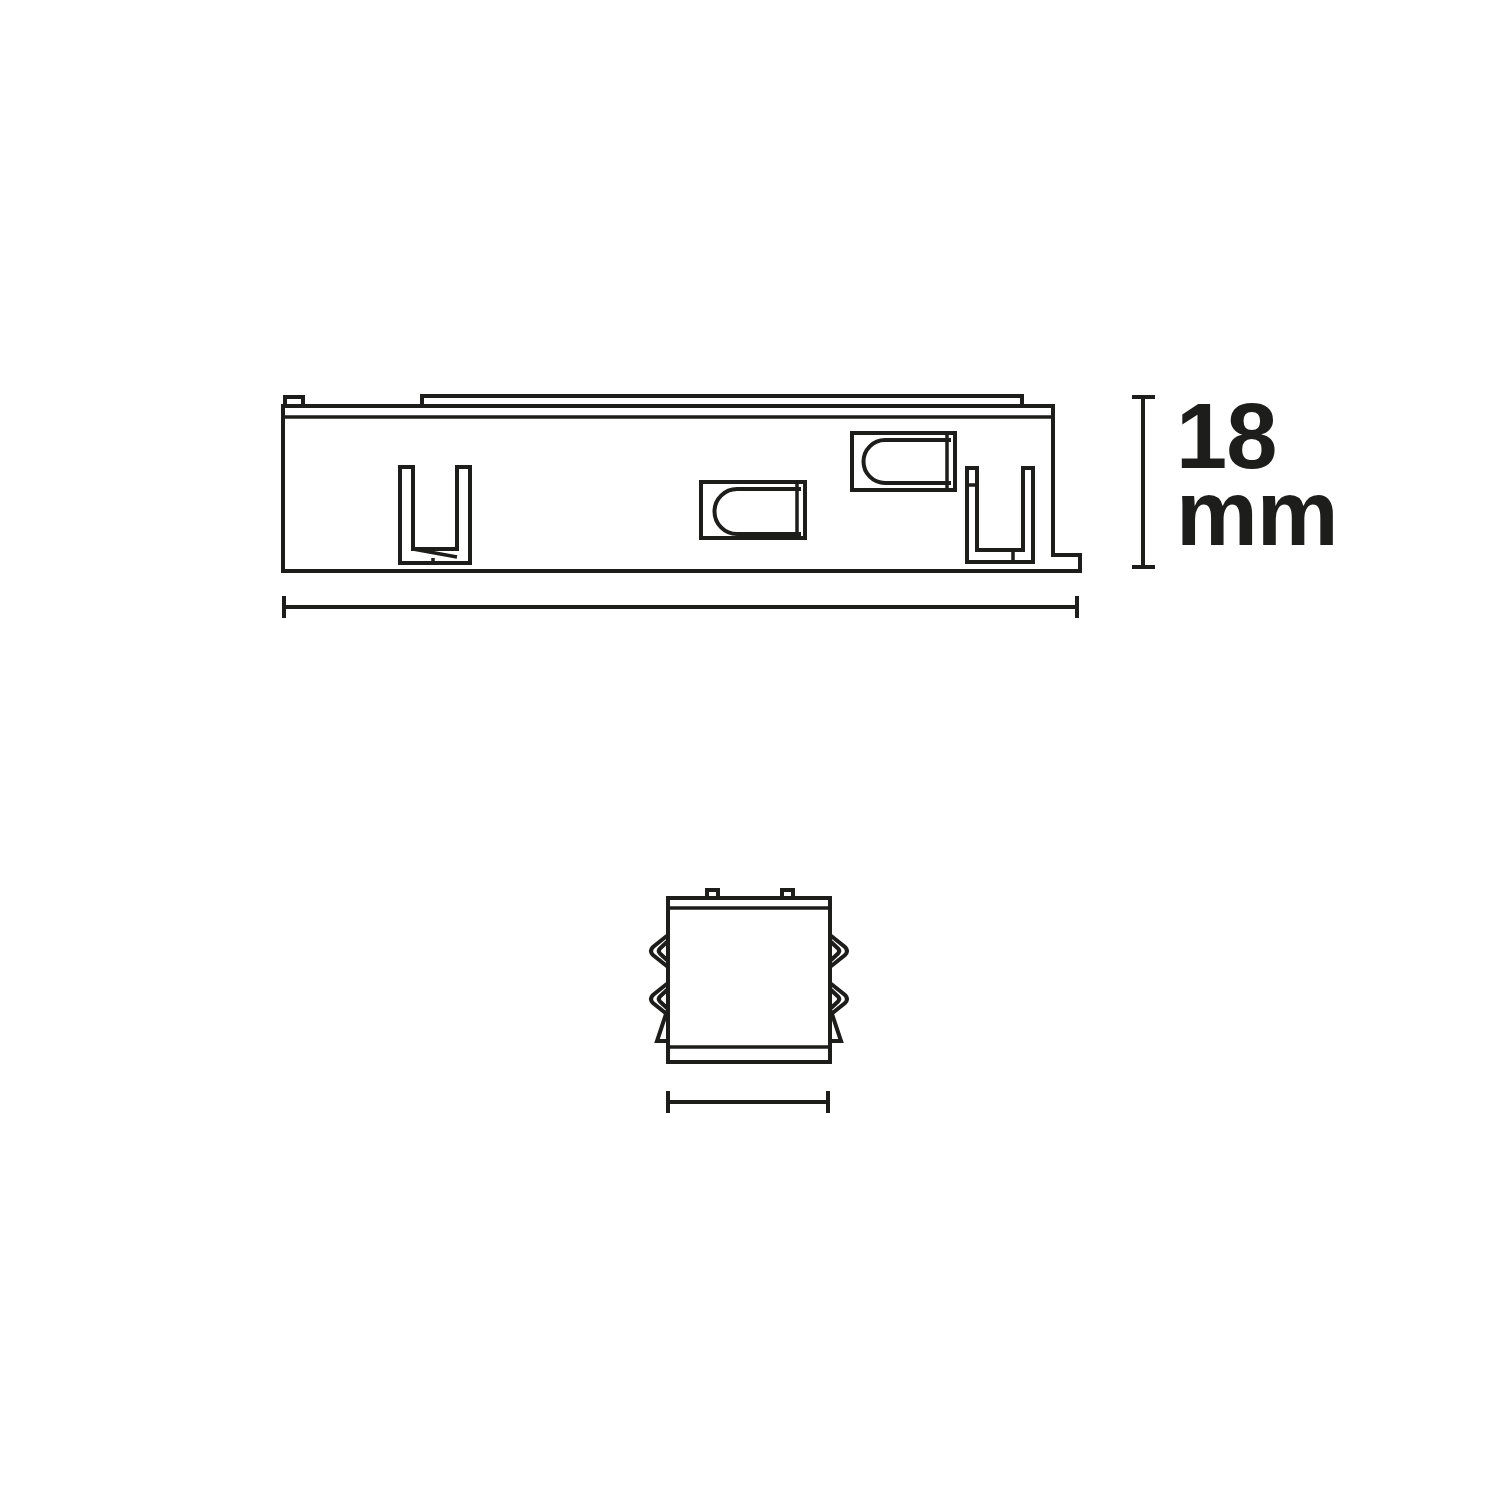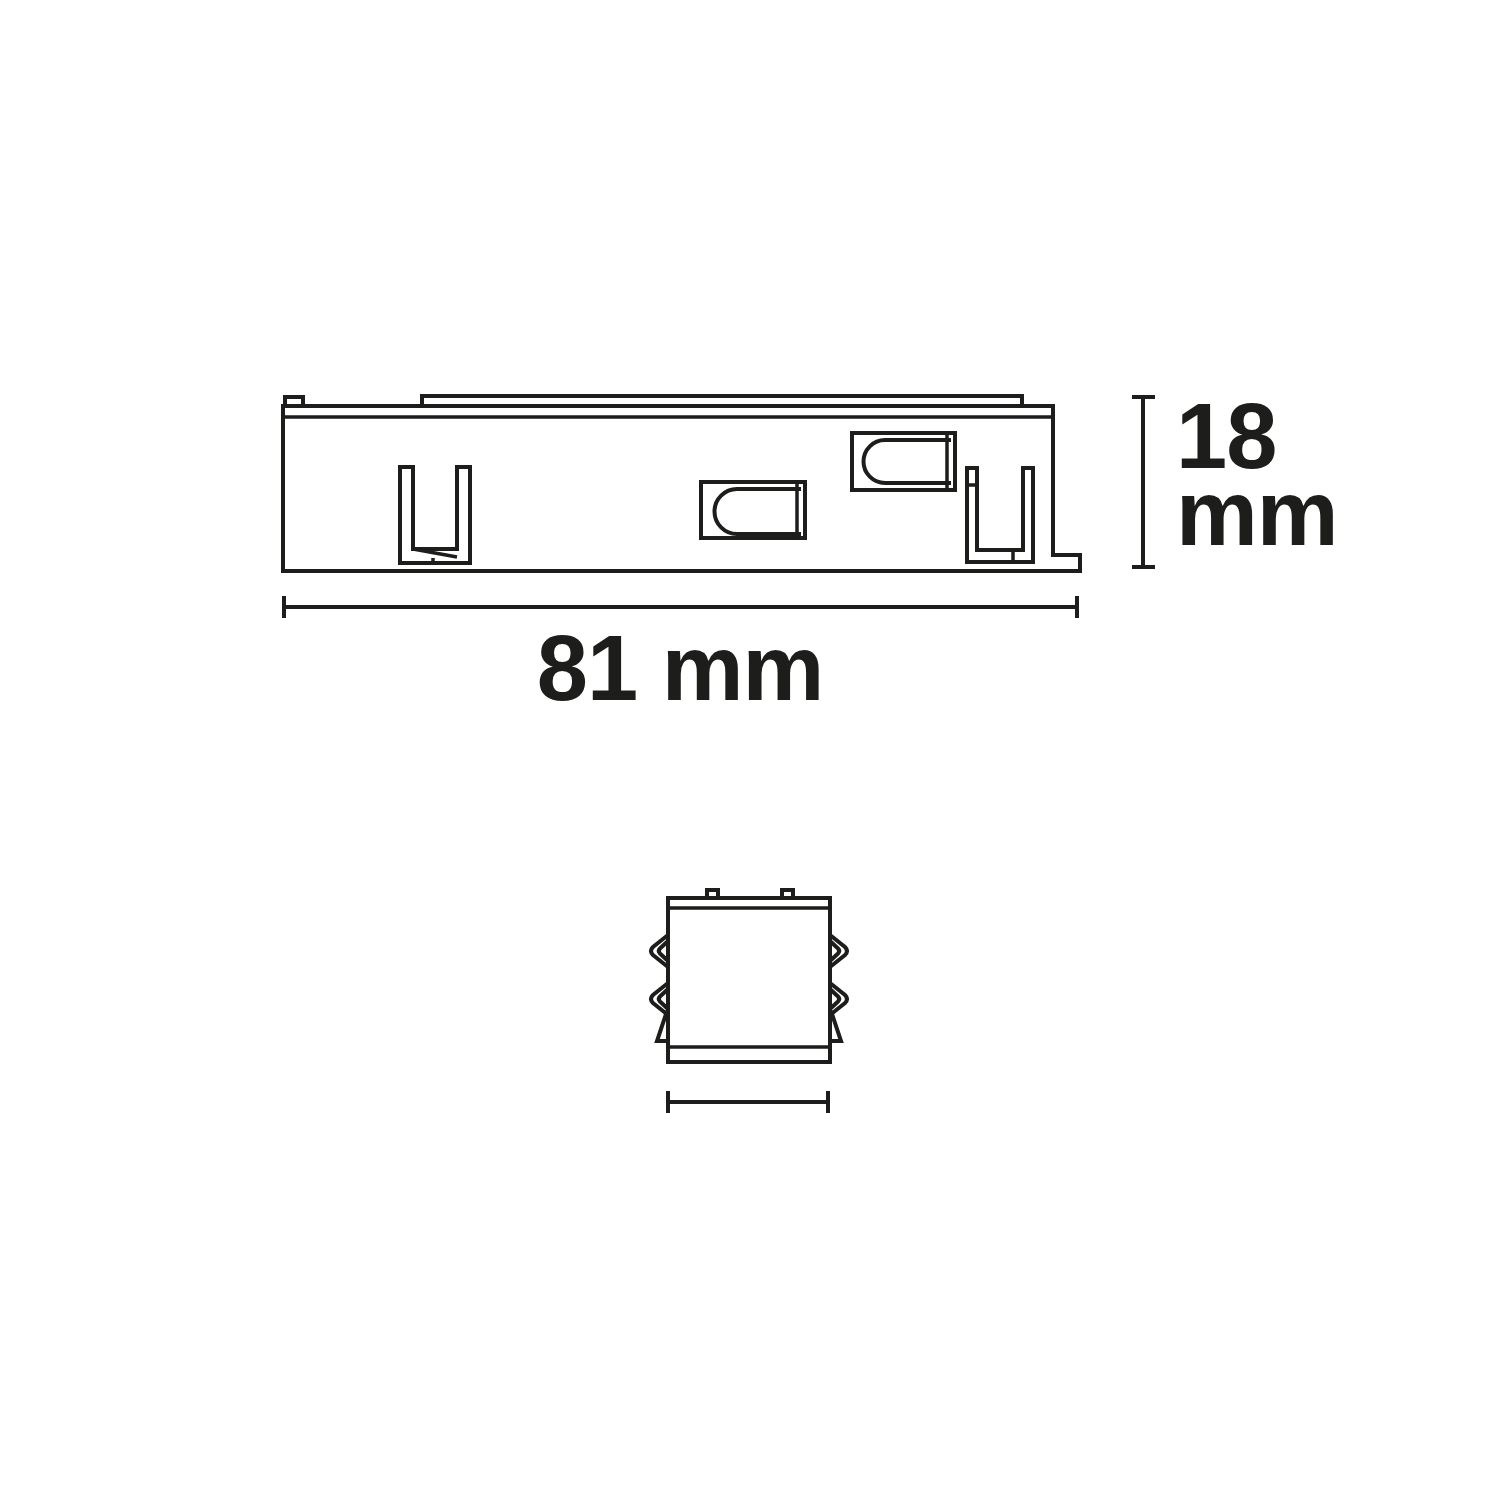--- a/index.html
+++ b/index.html
@@ -145,16 +145,15 @@
         <line x1="828" y1="1091" x2="828" y2="1113"></line>
       </g>
     </g>
   </svg>
 
   <div id="dim-height-label" class="dim-label stacked">
     <span>18</span><br>
     <span>mm</span>
   </div>
 
-  <div id="dim-width-label" class="dim-label centered">81 mm</div>
 
 
 </div>
 
 </body></html>

